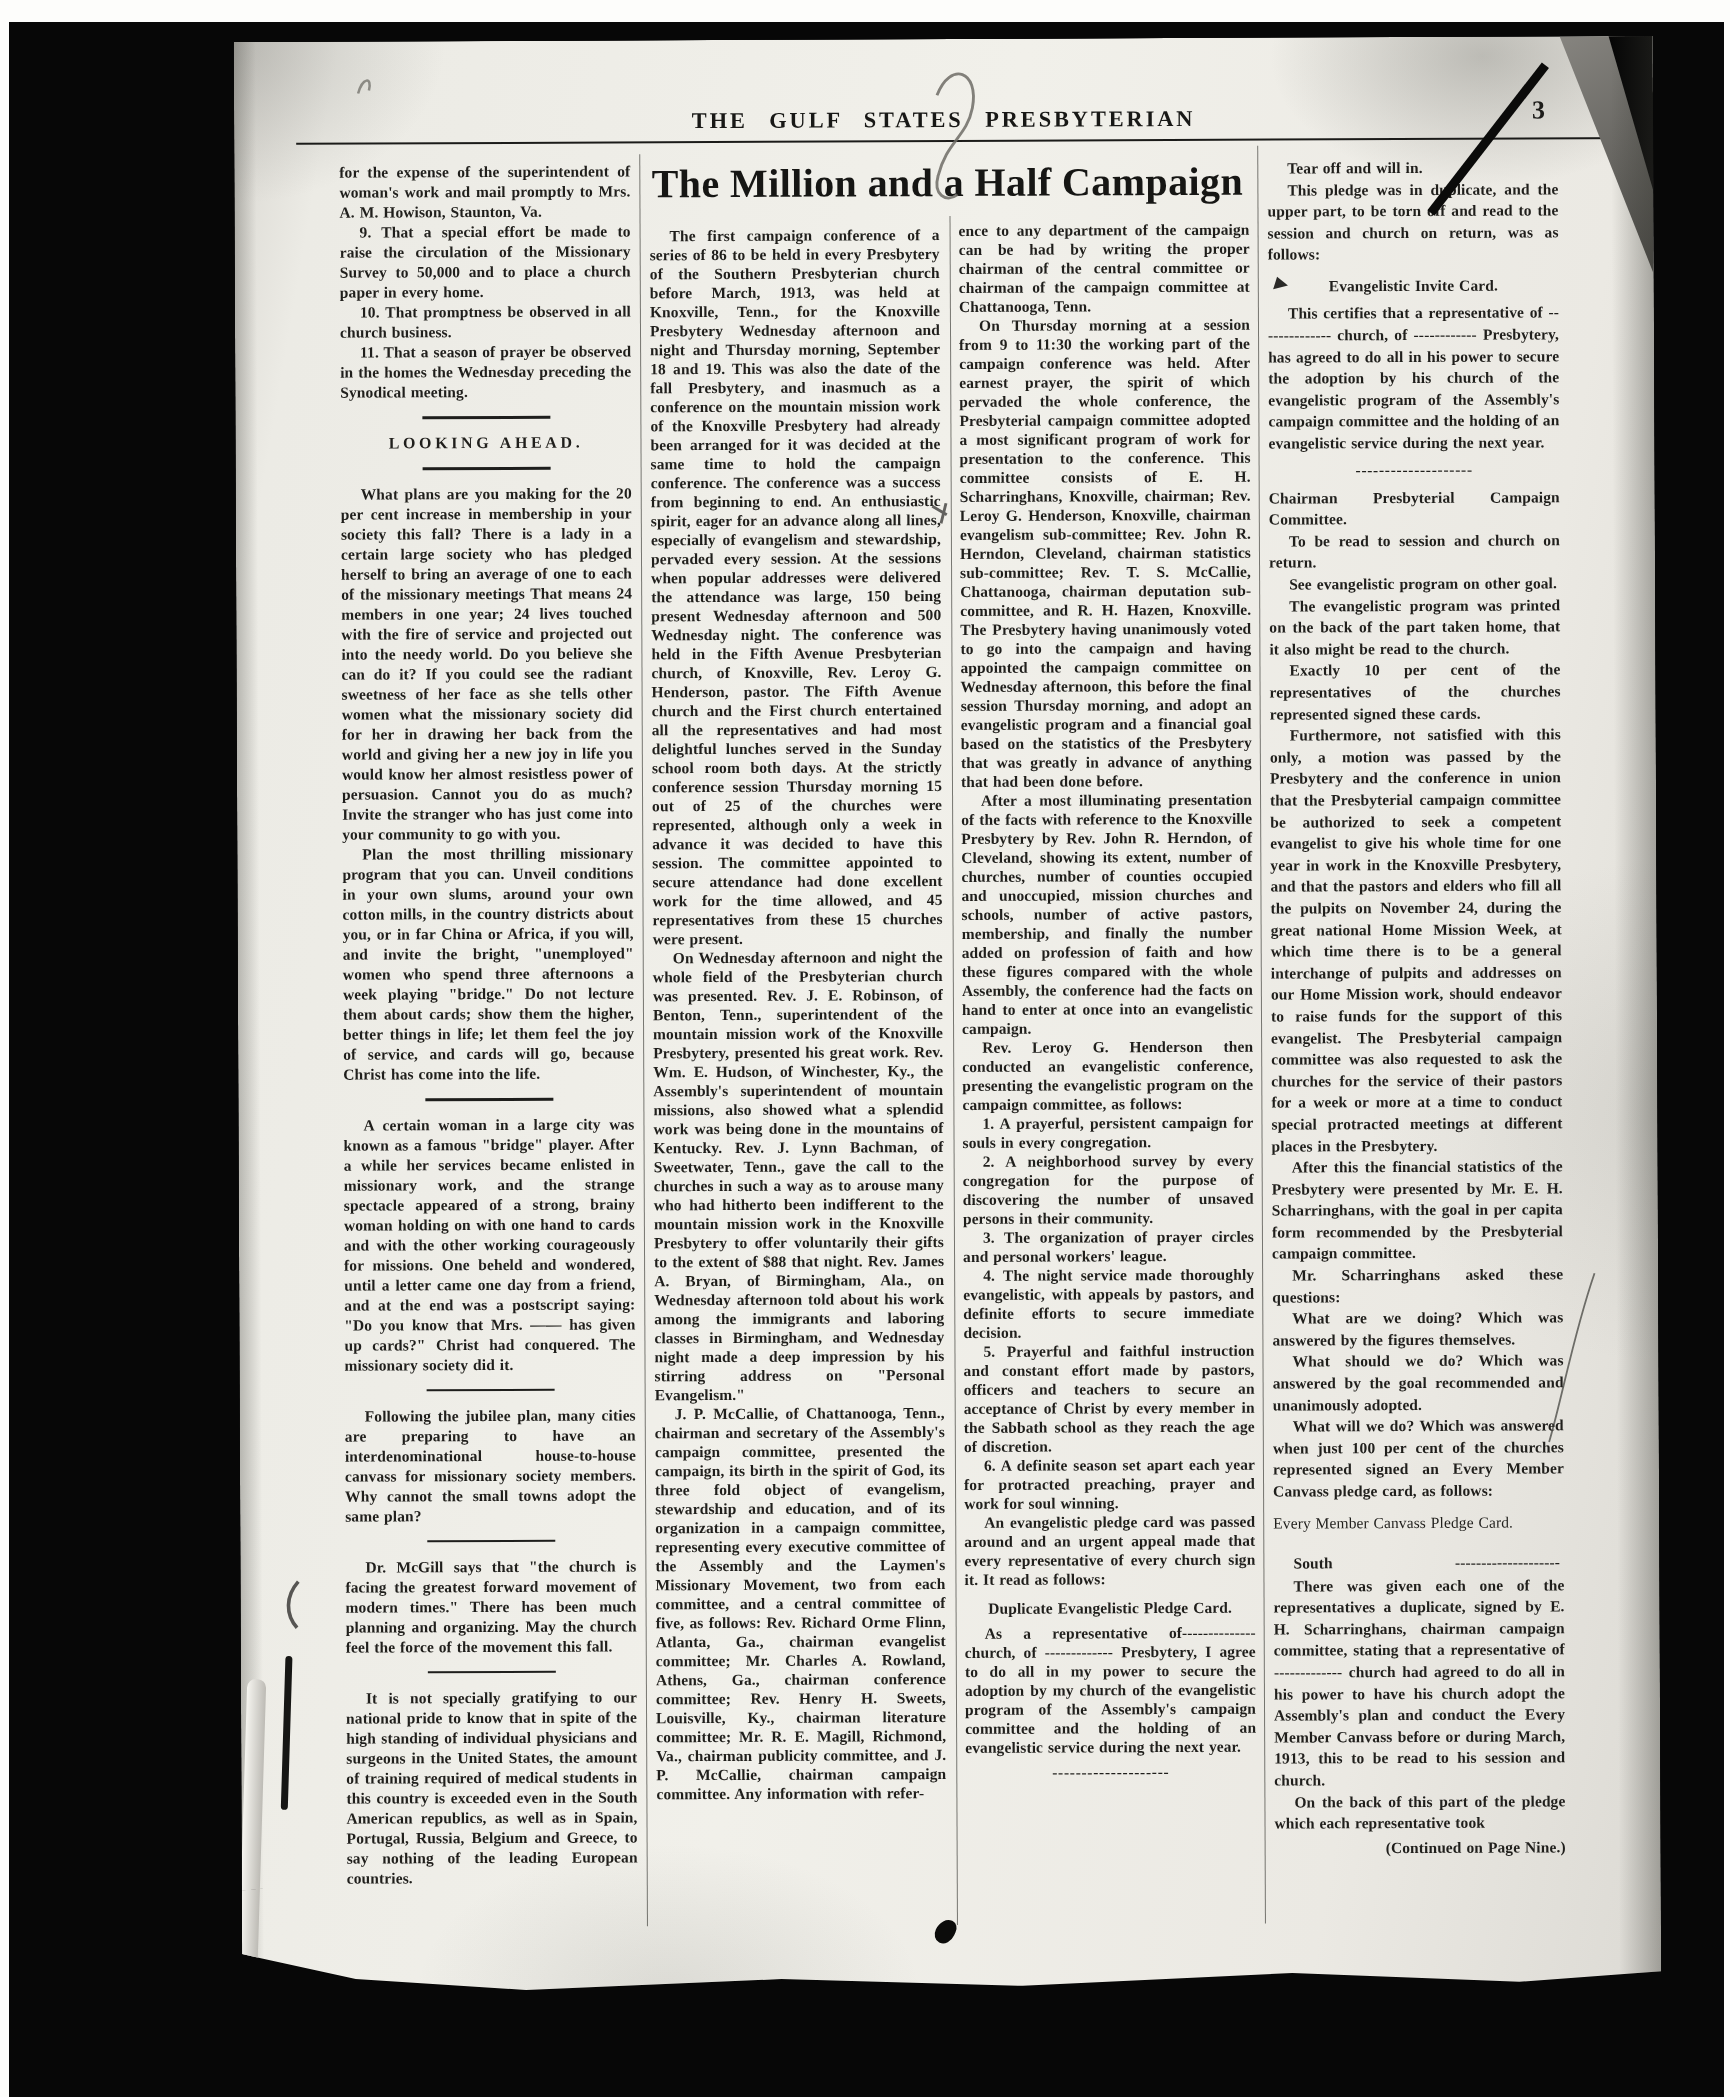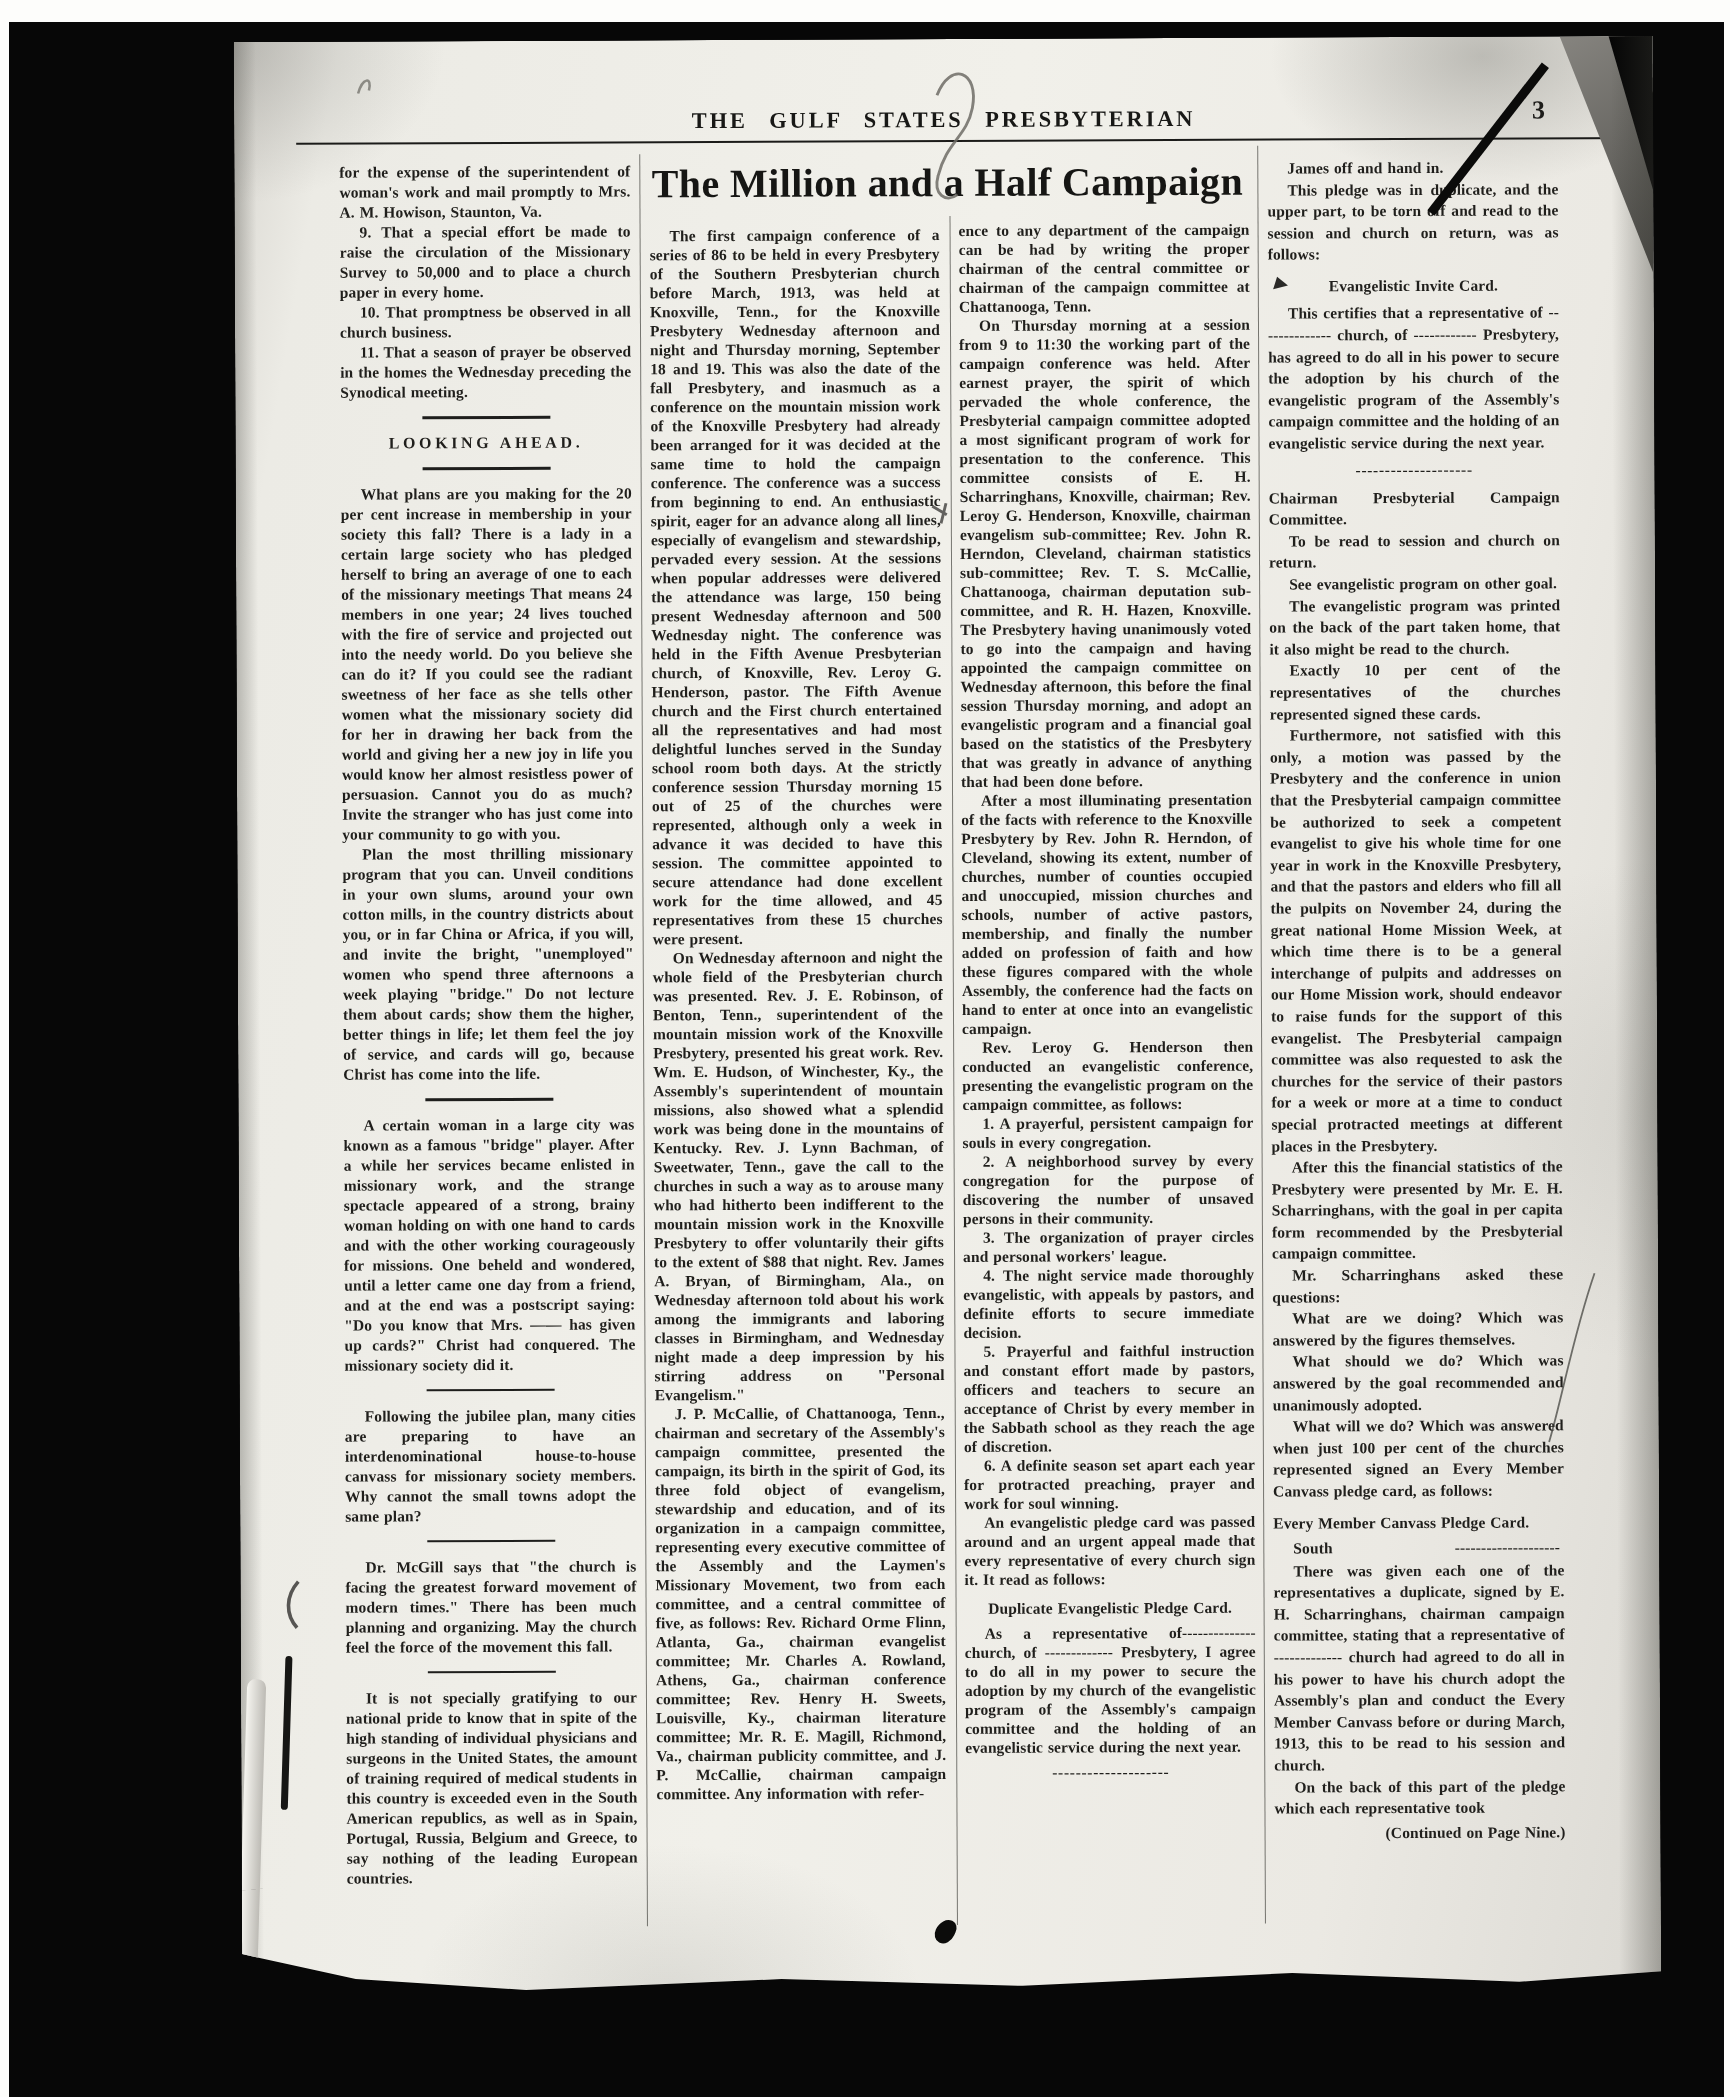--- a/index.html
+++ b/index.html
@@ -48,21 +48,21 @@
   }
   #col1 { left:105px;  top:121px; width:291px; line-height:20px; }
   #col2 { left:415px;  top:186px; width:290px; line-height:19px; }
   #col3 { left:724px; top:182px; width:291px; line-height:19px; }
   #col4 { left:1033px; top:120px; width:291px; line-height:21.6px; }
   .col p { margin:0; padding:0; }
   p.ind { text-indent:20px; }
   .divider { width:128px; height:2.2px; background:#1e1e1c; margin:14.4px auto; }
   .subhead { font-size:16px; font-weight:bold; text-align:center; letter-spacing:3.6px; margin:1.4px 0; }
   .cardtitle { font-weight:bold; text-align:center; margin:10px 0 5.8px; position:relative; }
-  .cardtitle-left { font-weight:bold; margin:10px 0 2px; }
+  .cardtitle-left { font-weight:normal; margin:10px 0 17px; }
   .dashrow { text-align:center; margin:5.8px 0; letter-spacing:0.7px; }
   .signedrow { display:flex; justify-content:space-between; padding:1.4px 4.3px 1.4px 20px; }
   .continued { text-align:right; margin-top:2.9px; }
   .check {
     position:absolute; left:7.2px; top:2.9px; width:0; height:0;
     border-left:13px solid #2a2927; border-top:5.8px solid transparent; border-bottom:8px solid transparent;
     transform:rotate(18deg);
   }
   
   .corner-gray  { position:absolute; right:0; top:0; width:137px; height:238px;
@@ -142,21 +142,21 @@
       <p class="ind">4. The night service made thoroughly evangelistic, with appeals by pastors, and definite efforts to secure immediate decision.</p>
       <p class="ind">5. Prayerful and faithful instruction and constant effort made by pastors, officers and teachers to secure an acceptance of Christ by every member in the Sabbath school as they reach the age of discretion.</p>
       <p class="ind">6. A definite season set apart each year for protracted preaching, prayer and work for soul winning.</p>
       <p class="ind">An evangelistic pledge card was passed around and an urgent appeal made that every representative of every church sign it. It read as follows:</p>
       <div class="cardtitle">Duplicate Evangelistic Pledge Card.</div>
       <p class="ind">As a representative of-------------- church, of ------------- Presbytery, I agree to do all in my power to secure the adoption by my church of the evangelistic program of the Assembly's campaign committee and the holding of an evangelistic service during the next year.</p>
       <div class="dashrow">--------------------</div>
     </div>
 
     <div class="col" id="col4">
-      <p class="ind">James off and hand in.</p>
+      <p class="ind">Tear off and will in.</p>
       <p class="ind">This pledge was in duplicate, and the upper part, to be torn off and read to the session and church on return, was as follows:</p>
       <div class="cardtitle">
         <span class="check"></span>
         <span>Evangelistic Invite Card.</span>
       </div>
       <p class="ind">This certifies that a representative of -------------- church, of ------------ Presbytery, has agreed to do all in his power to secure the adoption by his church of the evangelistic program of the Assembly's campaign committee and the holding of an evangelistic service during the next year.</p>
       <div class="dashrow">--------------------</div>
       <p>Chairman Presbyterial Campaign Committee.</p>
       <p class="ind">To be read to session and church on return.</p>
       <p class="ind">See evangelistic program on other goal.</p>

